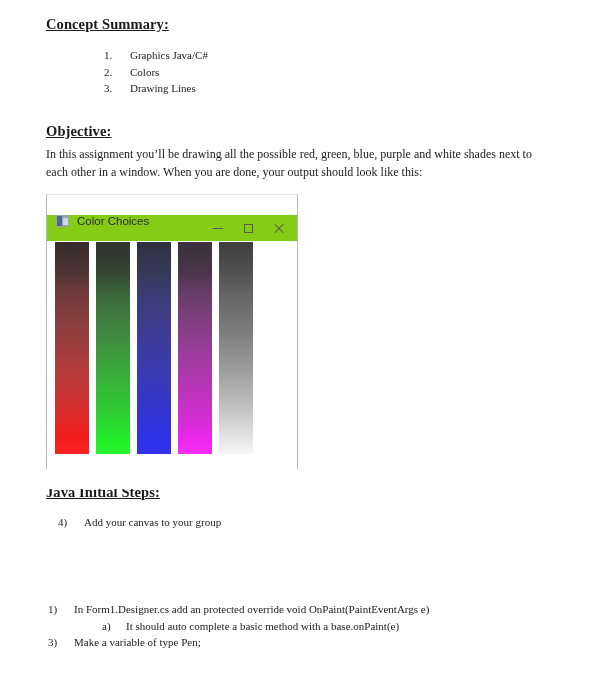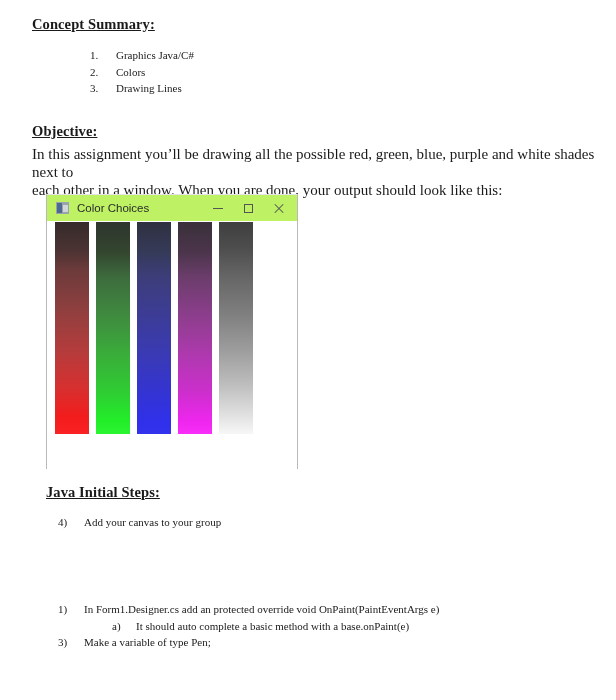--- a/index.html
+++ b/index.html
@@ -17,21 +17,21 @@
     font-family: "Liberation Serif", "DejaVu Serif", serif;
     color: #1a1a1a;
     -webkit-font-smoothing: antialiased;
   }
 
   .page {
     position: absolute;
     left: 0; top: 0;
     width: 616px;
     height: 700px;
-    padding: 16px 20px 0 32px;
+    padding: 16px 20px 0 46px;
   }
 
   h2.section-heading {
     font-size: 14.5px;
     font-weight: bold;
     text-decoration: underline;
     margin: 0;
     padding: 0;
     letter-spacing: 0.1px;
     font-family: "Liberation Serif", "DejaVu Serif", serif;
@@ -63,43 +63,43 @@
     line-height: 16.5px;
     white-space: nowrap;
   }
   .sub-marker {
     display: inline-block;
     width: 24px;
     text-align: left;
   }
 
   p.body-text {
-    font-size: 15px;
+    font-size: 12px;
     line-height: 18px;
     margin: 0;
   }
 
   
   .window {
     position: absolute;
     left: 46px;
     top: 194px;
     width: 252px;
     height: 275px;
     background: #ffffff;
     border-left: 1px solid #b9b9b9;
     border-right: 1px solid #b9b9b9;
     border-top: 1px solid #e3e3e3;
   }
   .titlebar {
     position: relative;
     height: 26px;
-    background: #bef264;
+    background: #84cc16;
     display: flex;
-    align-items: center;
+    margin-top: 20px;
   }
   .app-icon {
     width: 13px;
     height: 12px;
     margin-left: 9px;
     margin-right: 8px;
     position: relative;
     background: #9aa3ab;
     flex: none;
   }
@@ -244,21 +244,21 @@
       <li>
         <span class="marker">4)</span><span>Add your canvas to your group</span>
       </li>
     </ol>
   </div>
 
   <div style="position:absolute; left:46px; top:588px;">
 
     <div style="height:13px"></div>
 
-    <ol class="numlist" style="margin-left:12px;">
+    <ol class="numlist" style="margin-left:2px;">
       <li>
         <span class="marker">1)</span><span>In Form1.Designer.cs add an protected override void OnPaint(PaintEventArgs e)</span>
       </li>
       <li class="sub-item" style="margin-left:54px;">
         <span class="sub-marker">a)</span><span>It should auto complete a basic method with a base.onPaint(e)</span>
       </li>
       <li>
         <span class="marker">3)</span><span>Make a variable of type Pen;</span>
       </li>
     </ol>

